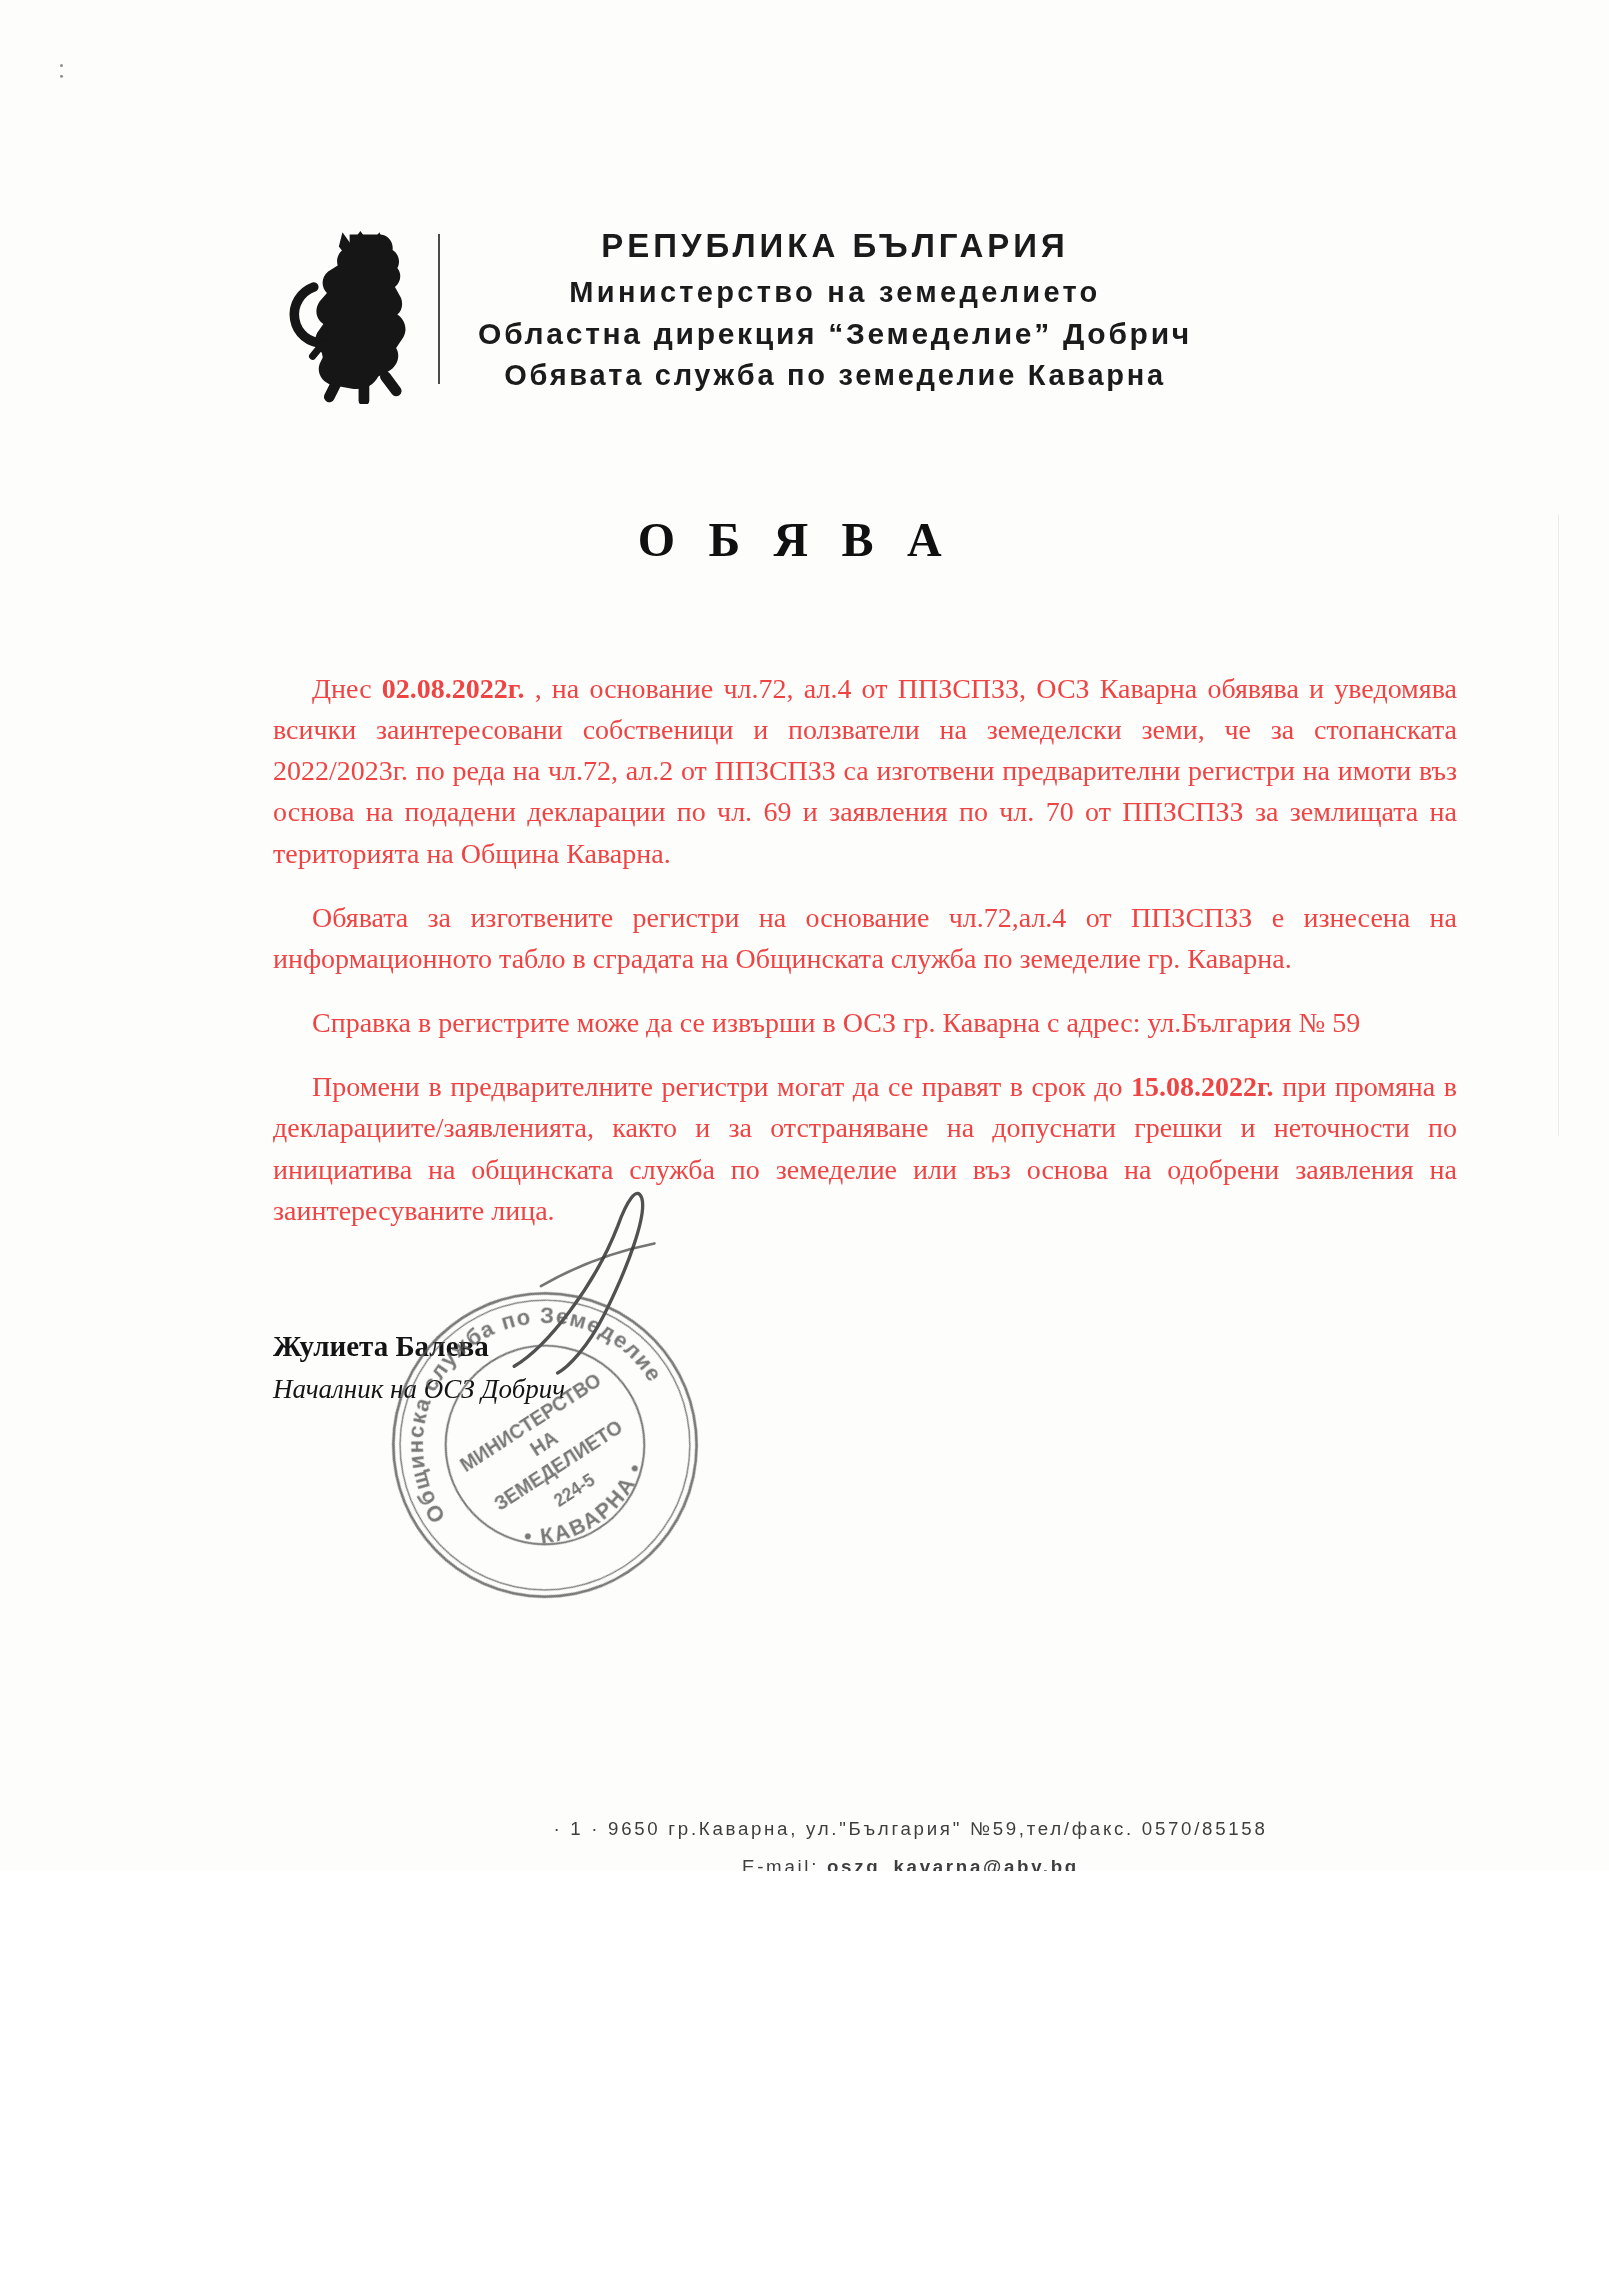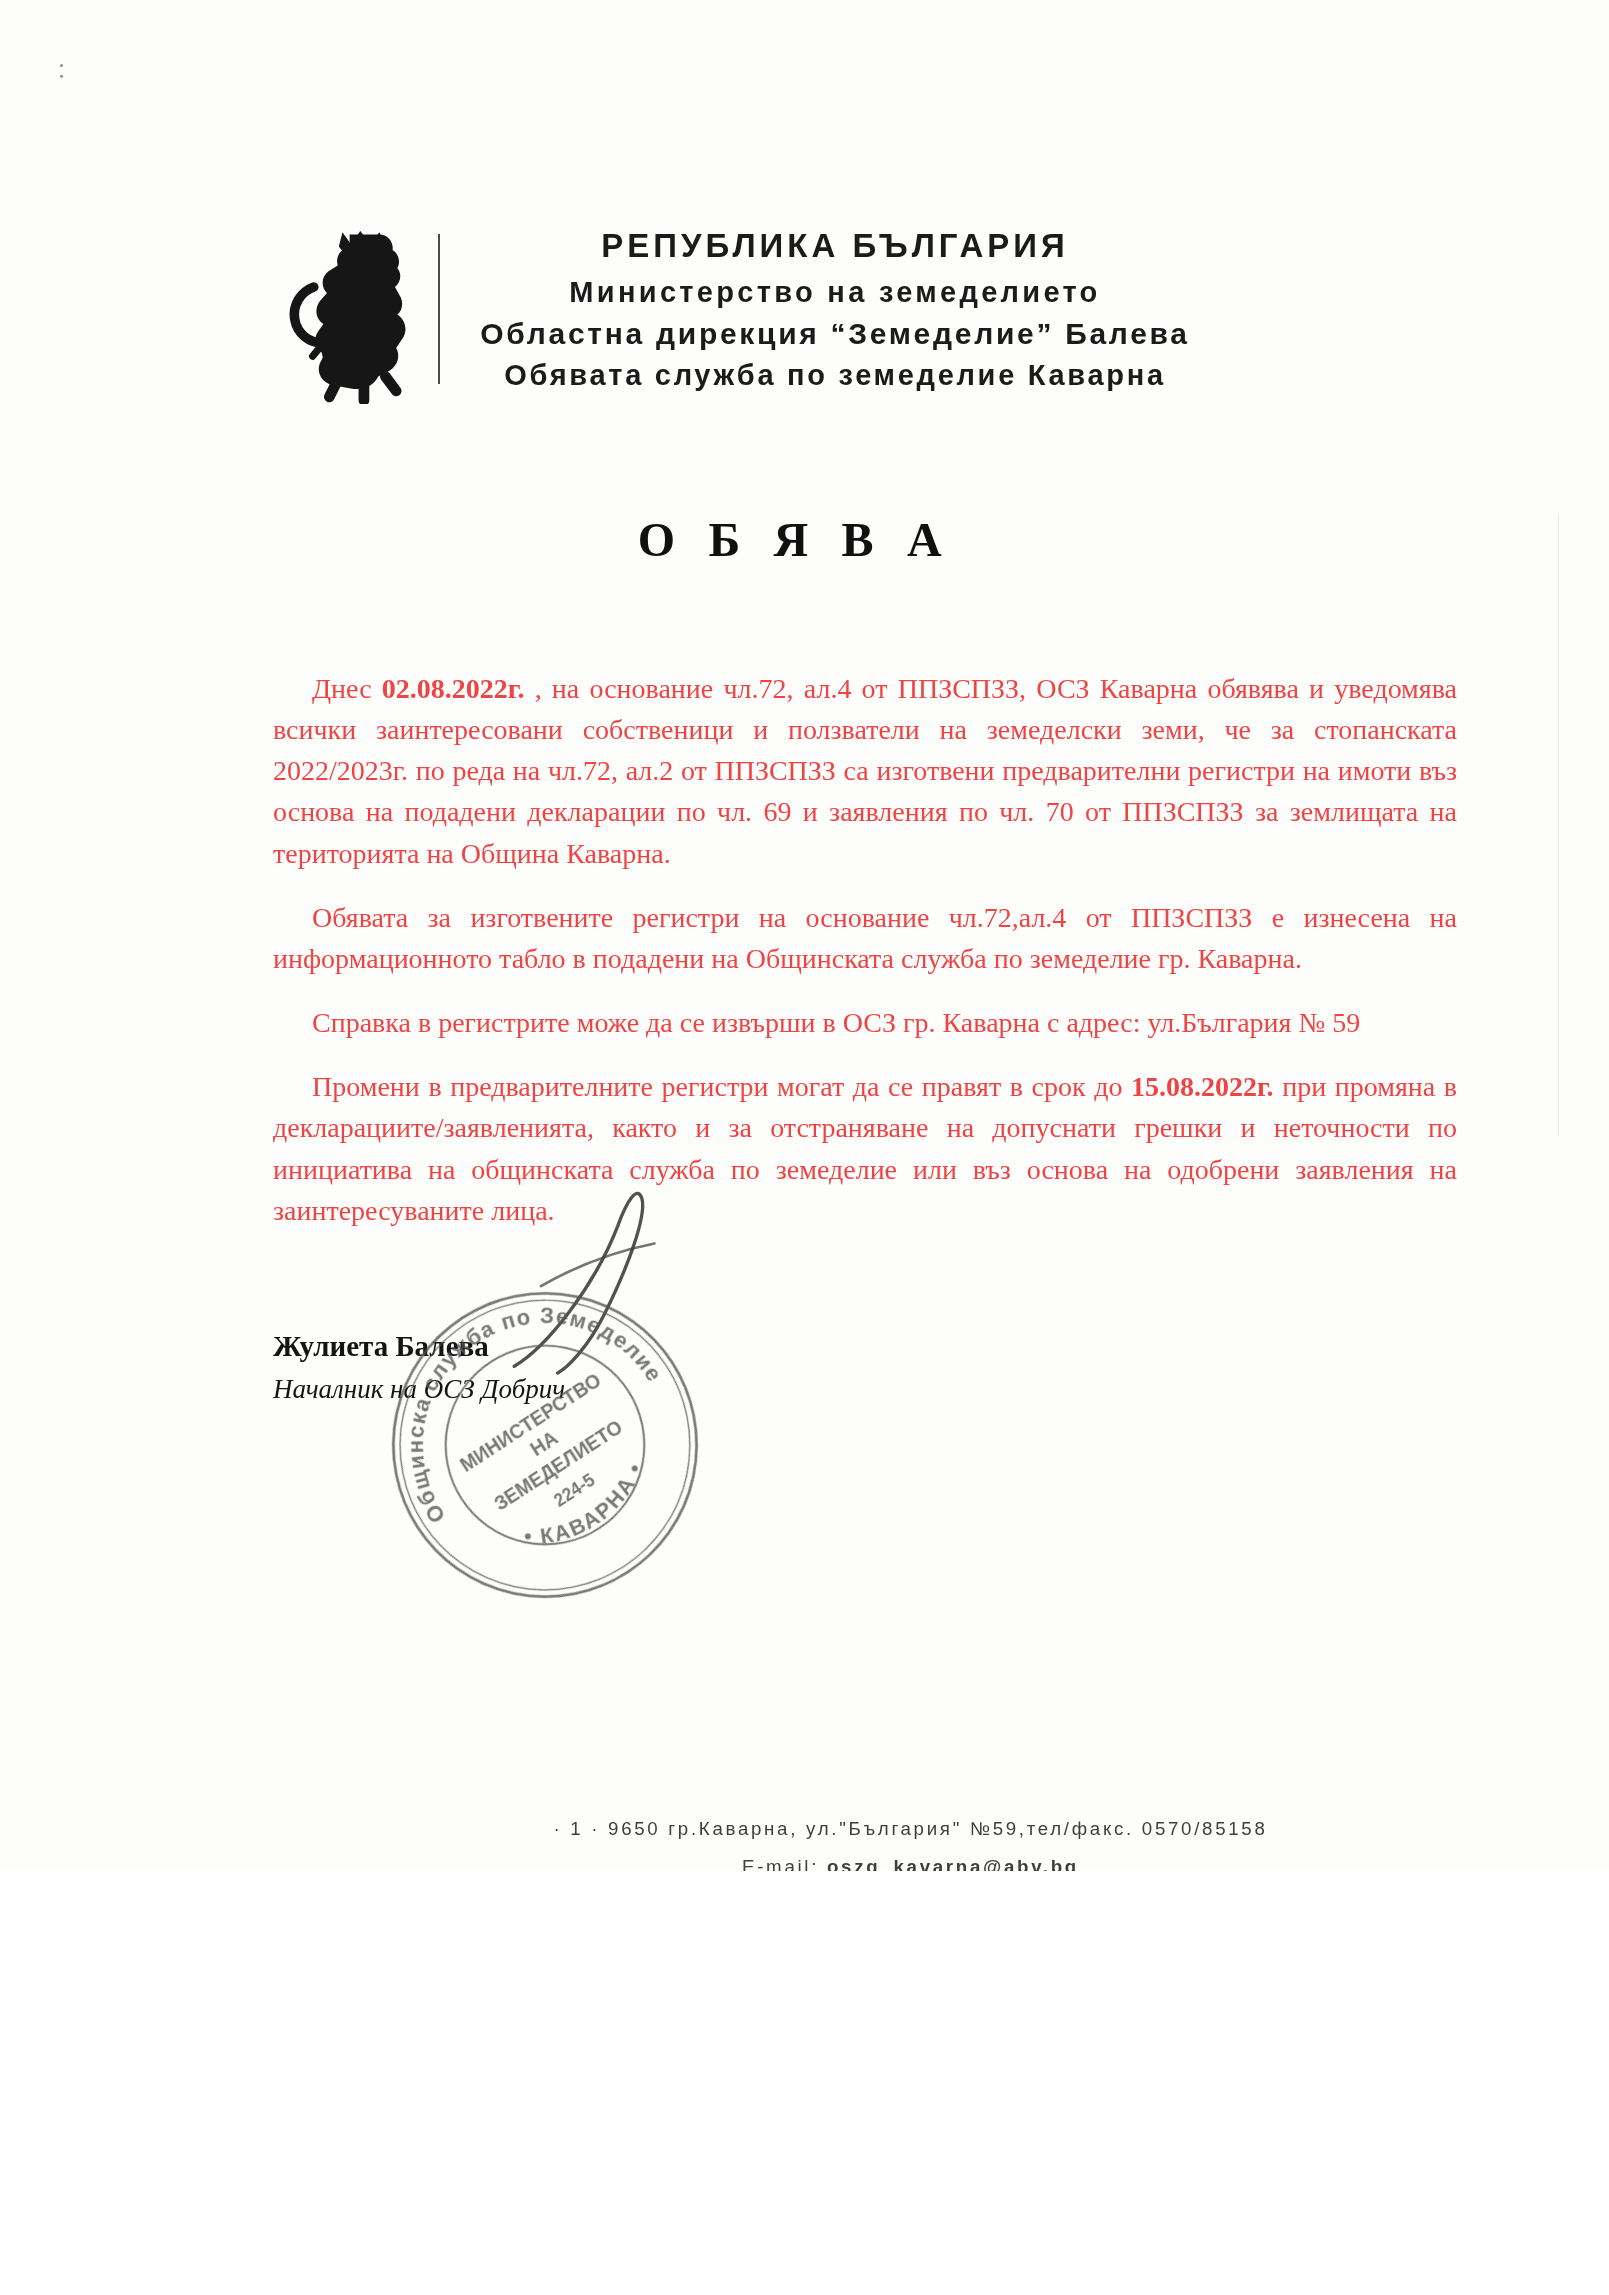--- a/index.html
+++ b/index.html
@@ -78,29 +78,29 @@
     <path d="M58,18 c-8,2 -12,9 -10,16 l-8,5 c-6,5 -6,13 -1,18 l-6,7 c-5,7 -3,15 3,19 l-5,7 c-4,7 -1,15 6,18 l-4,8 c-3,8 2,16 10,18 l16,3 c10,2 19,-2 23,-10 l8,-4 c8,-4 11,-13 7,-20 l6,-9 c4,-7 1,-15 -5,-19 c4,-3 5,-9 3,-14 l-5,-9 c5,-4 6,-11 2,-16 c3,-5 1,-12 -4,-15 c1,-7 -4,-13 -11,-13 l-25,0 z" fill="#161616"></path>
     <path d="M28,52 c-11,4 -18,15 -16,27 c2,12 12,20 24,20" fill="none" stroke="#161616" stroke-width="8" stroke-linecap="round"></path>
     <path d="M36,99 l-9,11 M36,99 l3,14" stroke="#161616" stroke-width="6" fill="none" stroke-linecap="round"></path>
     <path d="M48,130 l-7,14 M70,133 l0,14 M88,127 l9,12" stroke="#161616" stroke-width="9" fill="none" stroke-linecap="round"></path>
   </svg>
   <div class="lh-rule"></div>
 
   <div class="lh-text">
     <div class="lh-line1">РЕПУБЛИКА БЪЛГАРИЯ</div>
     <div class="lh-line2">Министерство на земеделието</div>
-    <div class="lh-line3">Областна дирекция “Земеделие” Балева</div>
+    <div class="lh-line3">Областна дирекция “Земеделие” Добрич</div>
     <div class="lh-line4">Обявата служба по земеделие Каварна</div>
   </div>
 
   <div class="doc-title">О Б Я В А</div>
 
   <div class="doc-body">
     <p><span>Днес </span><b>02.08.2022г.</b><span> , на основание чл.72, ал.4 от ППЗСПЗЗ, ОСЗ Каварна обявява и уведомява всички заинтересовани собственици и ползватели на земеделски земи, че за стопанската 2022/2023г. по реда на чл.72, ал.2 от ППЗСПЗЗ са изготвени предварителни регистри на имоти въз основа на подадени декларации по чл. 69 и заявления по чл. 70 от ППЗСПЗЗ за землищата на територията на Община Каварна.</span></p>
-    <p>Обявата за изготвените регистри на основание чл.72,ал.4 от ППЗСПЗЗ е изнесена на информационното табло в подадени на Общинската служба по земеделие гр. Каварна.</p>
+    <p>Обявата за изготвените регистри на основание чл.72,ал.4 от ППЗСПЗЗ е изнесена на информационното табло в сградата на Общинската служба по земеделие гр. Каварна.</p>
     <p class="single">Справка в регистрите може да се извърши в ОСЗ  гр. Каварна с адрес: ул.България № 59</p>
     <p><span>Промени в предварителните регистри могат да се правят в срок до </span><b>15.08.2022г.</b><span> при промяна в декларациите/заявленията, както и за отстраняване на допуснати грешки и неточности по инициатива на общинската служба по земеделие или въз основа на одобрени заявления на заинтересуваните лица.</span></p>
   </div>
 
   <div class="sig">
     <div class="sig-name">Жулиета Балева</div>
     <div class="sig-role">Началник на ОСЗ Добрич</div>
   </div>
 
   <svg class="signature-svg" viewBox="0 0 620 370" aria-hidden="true">

